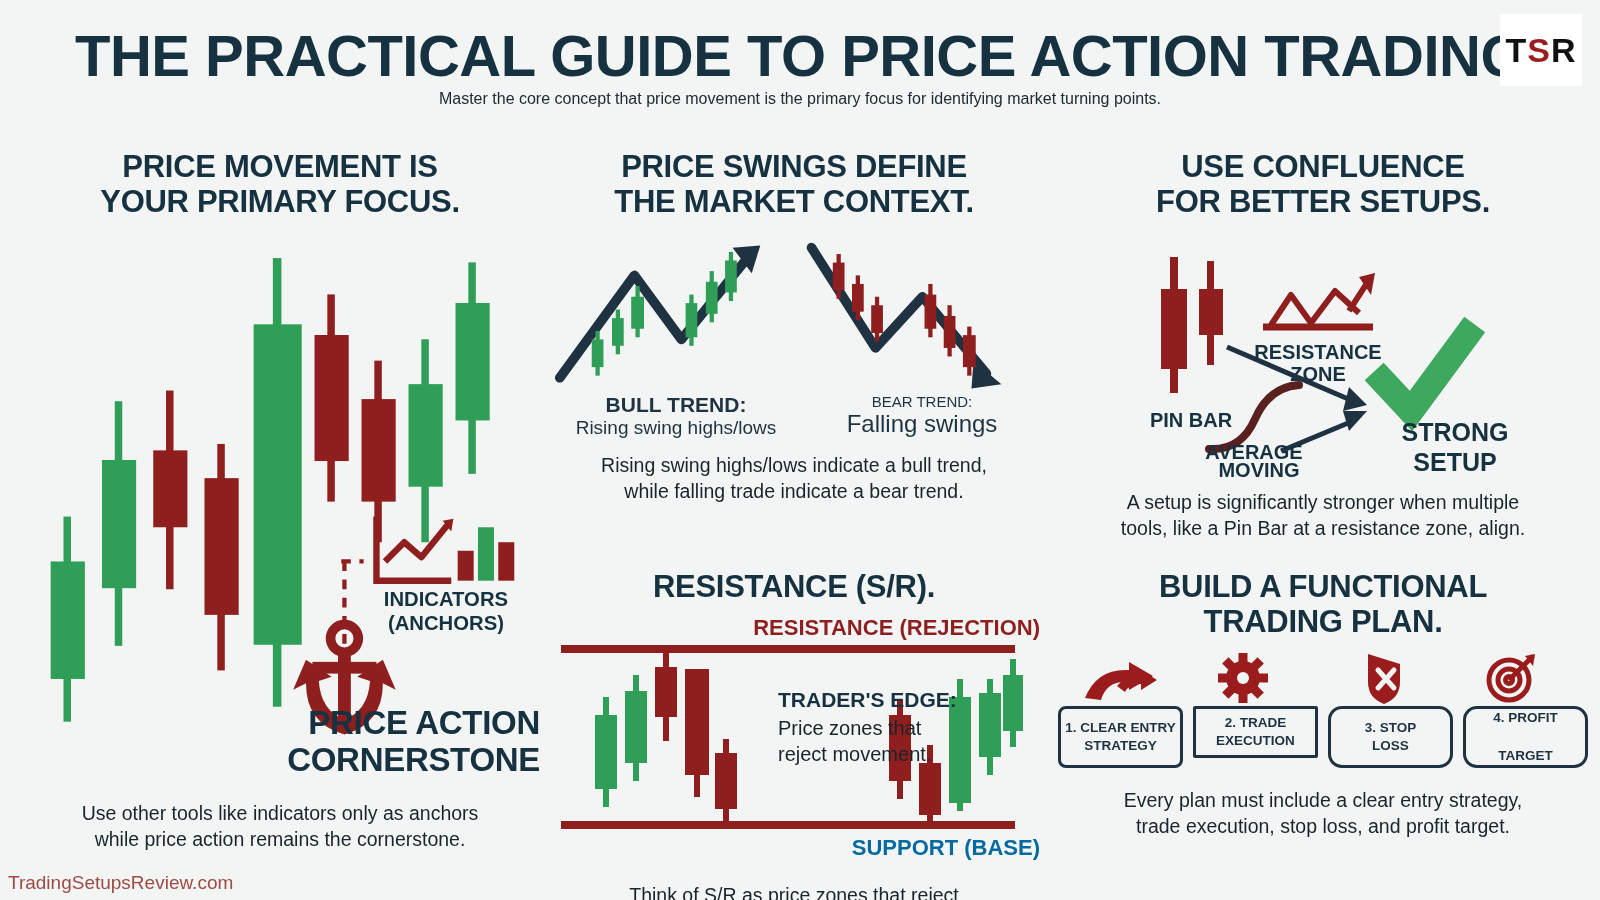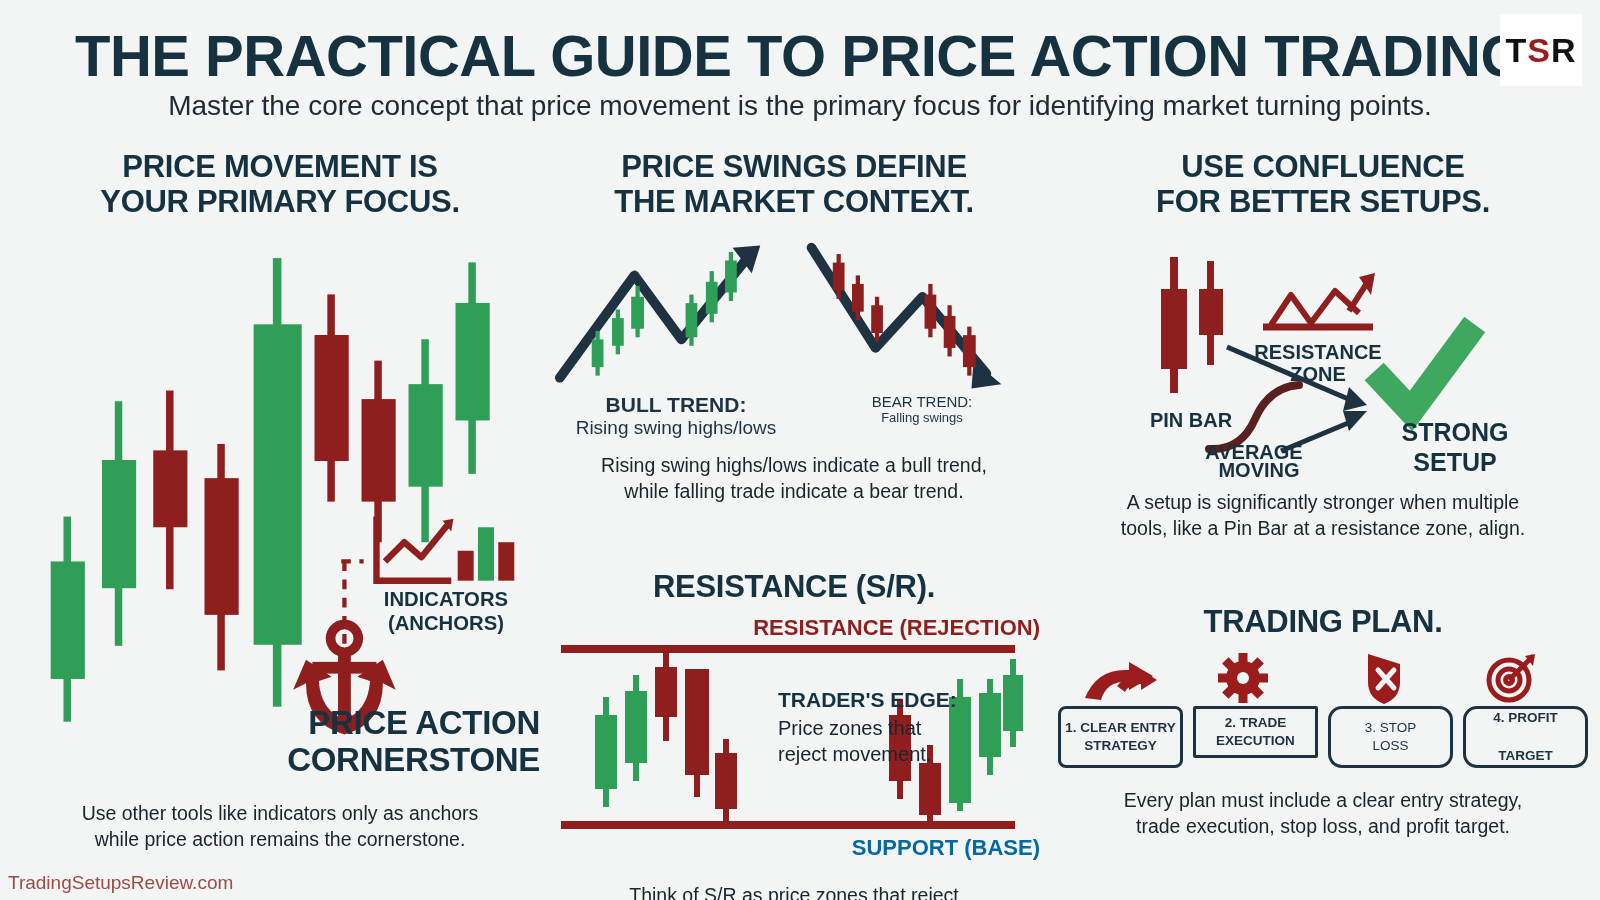--- a/index.html
+++ b/index.html
@@ -16,21 +16,21 @@
   
   .main-title {
     position: absolute; left: 0; top: 22px; width: 1600px;
     text-align: center;
     font-size: 58px; font-weight: 800; letter-spacing: -0.5px;
     color: #16313f; text-transform: uppercase;
     font-family: "Liberation Sans", sans-serif;
   }
   .subtitle {
     position: absolute; left: 0; top: 90px; width: 1600px;
-    text-align: center; font-size: 28px; color: #212b33;
+    text-align: center; font-size: 16px; color: #212b33;
   }
   .logo-box {
     position: absolute; right: 18px; top: 14px;
     width: 82px; height: 72px; background: #fff;
     display: flex; align-items: center; justify-content: center;
     font-size: 34px; font-weight: 700; letter-spacing: 1px;
     color: #111;
   }
   .logo-box .s { color: #9b1c1c; }
 
@@ -205,21 +205,21 @@
       </g>
     </svg>
 
     <div style="display:flex; justify-content:space-around; margin-top:-4px">
       <div style="text-align:center; width:210px">
         <div style="font-size:21px; font-weight:800">BULL TREND:</div>
         <div style="font-size:19px">Rising swing highs/lows</div>
       </div>
       <div style="text-align:center; width:190px">
         <div style="font-size:15px; font-weight:400">BEAR TREND:</div>
-        <div style="font-size:13px">Falling swings</div>
+        <div style="font-size:24px">Falling swings</div>
       </div>
     </div>
 
     <p class="body" style="margin-top:14px">
       <span>Rising swing highs/lows indicate a bull trend,</span><br>
       <span>while falling trade indicate a bear trend.</span>
     </p>
 
     <h2 class="sect" style="margin-top:30px">
       <br>
@@ -313,21 +313,21 @@
     <div style="text-align:center; font-size:14px; font-weight:800; color:#16313f; margin-top:-48px; margin-left:-138px">
       <span style="font-size:20px">AVERAGE</span>
     </div>
 
     <p class="body" style="margin-top:26px">
       <span>A setup is significantly stronger when multiple</span><br>
       <span>tools, like a Pin Bar at a resistance zone, align.</span>
     </p>
 
     <h2 class="sect" style="margin-top:28px">
-      <br>
+      <span>BUILD A FUNCTIONAL</span><br>
       <span>TRADING PLAN.</span>
     </h2>
 
     <svg width="530" height="50" viewBox="0 0 520 50" style="margin-top:14px">
 
       <g fill="#9b1c1c">
         <path d="M22 44 Q34 14 66 16 L66 8 L90 22 L66 36 L66 28 Q44 26 38 46 Z"></path>
         <path d="M54 32 Q62 22 78 22 L78 16 L94 26 L78 36 L78 30 Q66 30 62 38 Z"></path>
       </g>
 
@@ -362,21 +362,21 @@
 
     <div style="display:flex; gap:10px; margin-top:2px">
       <div style="flex:1; border:3px solid #1f3242; border-radius:8px; height:62px; display:flex; flex-direction:column; align-items:center; justify-content:center; font-size:13.5px; font-weight:800; line-height:1.3; text-align:center">
         <span>1. CLEAR ENTRY</span>
         <span>STRATEGY</span>
       </div>
       <div style="flex:1; border:3px solid #1f3242; border-radius:2px; height:52px; display:flex; flex-direction:column; align-items:center; justify-content:center; font-size:13.5px; font-weight:700; line-height:1.3; text-align:center">
         <span>2. TRADE</span>
         <span>EXECUTION</span>
       </div>
-      <div style="flex:1; border:3px solid #1f3242; border-radius:14px; height:62px; display:flex; flex-direction:column; align-items:center; justify-content:center; font-size:13.5px; font-weight:400; line-height:1.3; text-align:center">
+      <div style="flex:1; border:3px solid #1f3242; border-radius:14px; height:62px; display:flex; flex-direction:column; align-items:center; justify-content:center; font-size:13.5px; font-weight:700; line-height:1.3; text-align:center">
         <span>3. STOP</span>
         <span>LOSS</span>
       </div>
       <div style="flex:1; border:3px solid #1f3242; border-radius:14px; height:62px; display:flex; flex-direction:column; align-items:center; justify-content:space-between; font-size:13.5px; font-weight:800; line-height:1.3; text-align:center">
         <span>4. PROFIT</span>
         <span>TARGET</span>
       </div>
     </div>
 
     <p class="body" style="margin-top:20px">

